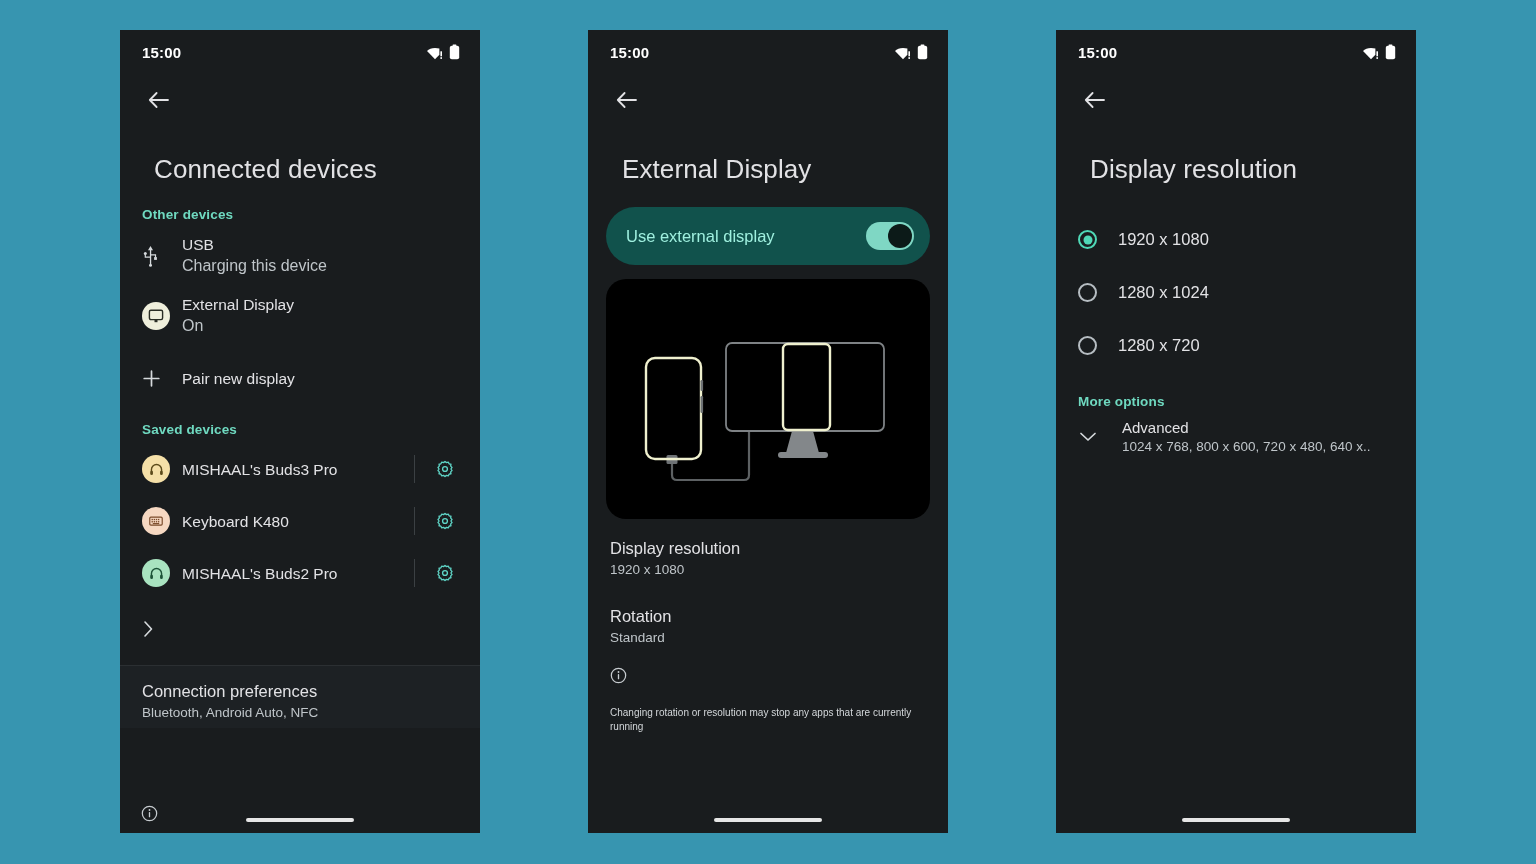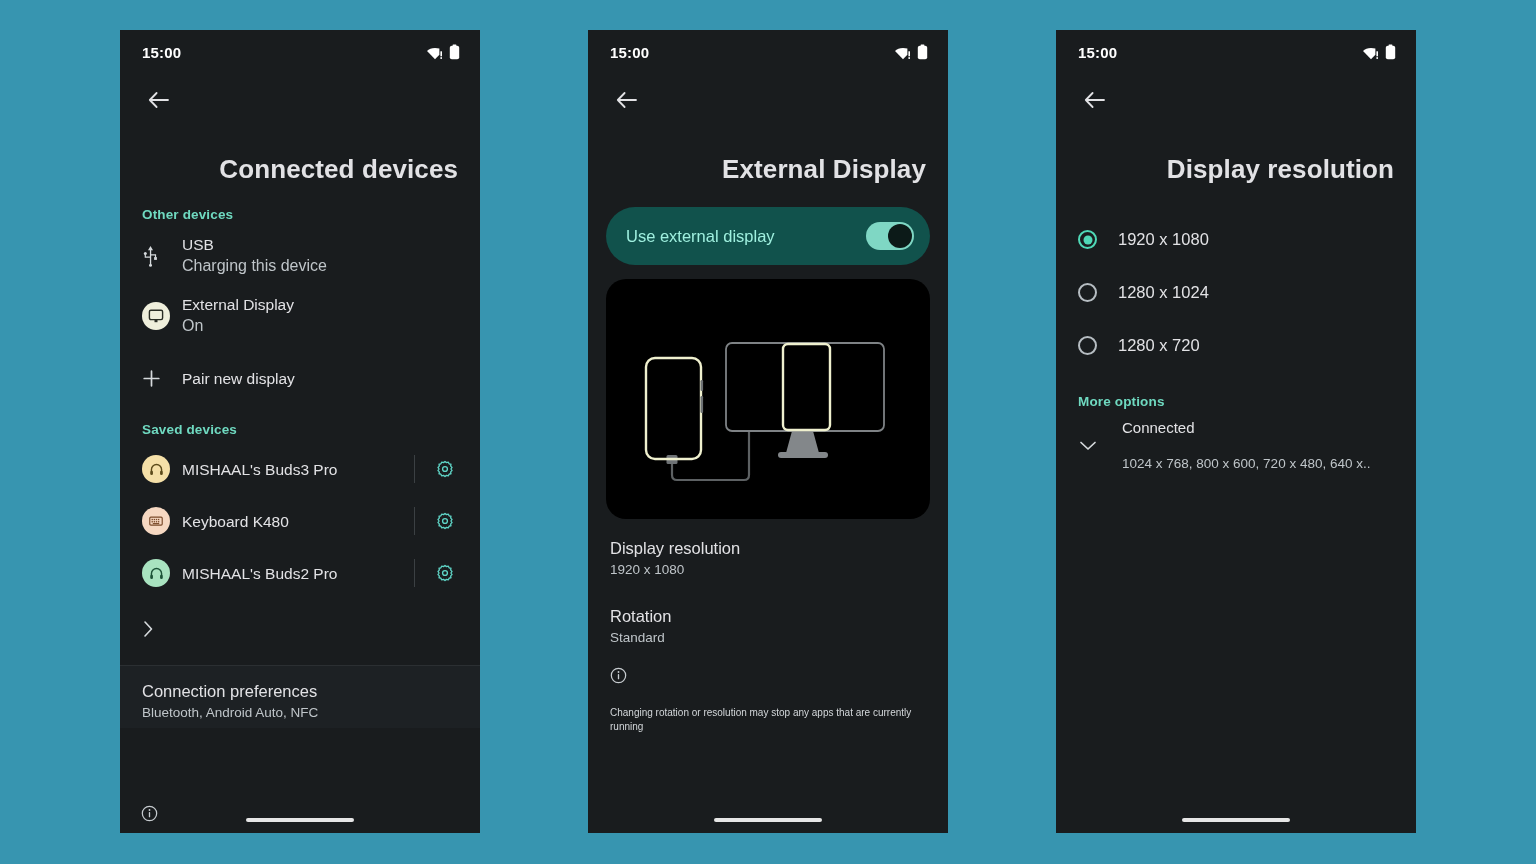--- a/index.html
+++ b/index.html
@@ -68,25 +68,24 @@
     display: flex;
     align-items: center;
     justify-content: center;
     cursor: pointer;
   }
 
   
   .page-title {
     color: #e2e2e5;
     font-size: 26px;
-    font-weight: 700;
+    font-weight: 400;
     padding: 28px 22px 0 34px;
     line-height: 1.2;
     letter-spacing: 0.1px;
-    text-align: right;
   }
 
   
   .section-header {
     color: #6fd9c0;
     font-size: 13.5px;
     font-weight: bold;
     padding: 0 22px;
     letter-spacing: 0.15px;
   }
@@ -312,21 +311,21 @@
     align-items: center;
     justify-content: flex-start;
   }
   .advanced-title {
     color: #e2e2e5;
     font-size: 15px;
   }
   .advanced-sub {
     color: #bfc5c9;
     font-size: 13.5px;
-    margin-top: 20px;
+    margin-top: 3px;
     white-space: nowrap;
     overflow: hidden;
   }
 </style>
 </head>
 <body>
 
 <div class="stage">
 
   <div class="phone" id="phone-1">
@@ -645,21 +644,21 @@
     <div style="height:22px"></div>
     <div class="section-header">More options</div>
 
     <div class="advanced-row">
       <span class="advanced-lead">
         <svg width="20" height="13" viewBox="0 0 20 13">
           <path d="M3 3.5 L10 10 L17 3.5" stroke="#d6dadd" stroke-width="1.7" fill="none" stroke-linecap="round" stroke-linejoin="round"></path>
         </svg>
       </span>
       <span style="flex:1 1 auto; min-width:0">
-        <span class="advanced-title" style="display:block">Connected</span>
+        <span class="advanced-title" style="display:block">Advanced</span>
         <span class="advanced-sub" style="display:block">1024 x 768, 800 x 600, 720 x 480, 640 x..</span>
       </span>
     </div>
 
     <div class="home-indicator"></div>
   </div>
 
 </div>
 
 </body></html>

